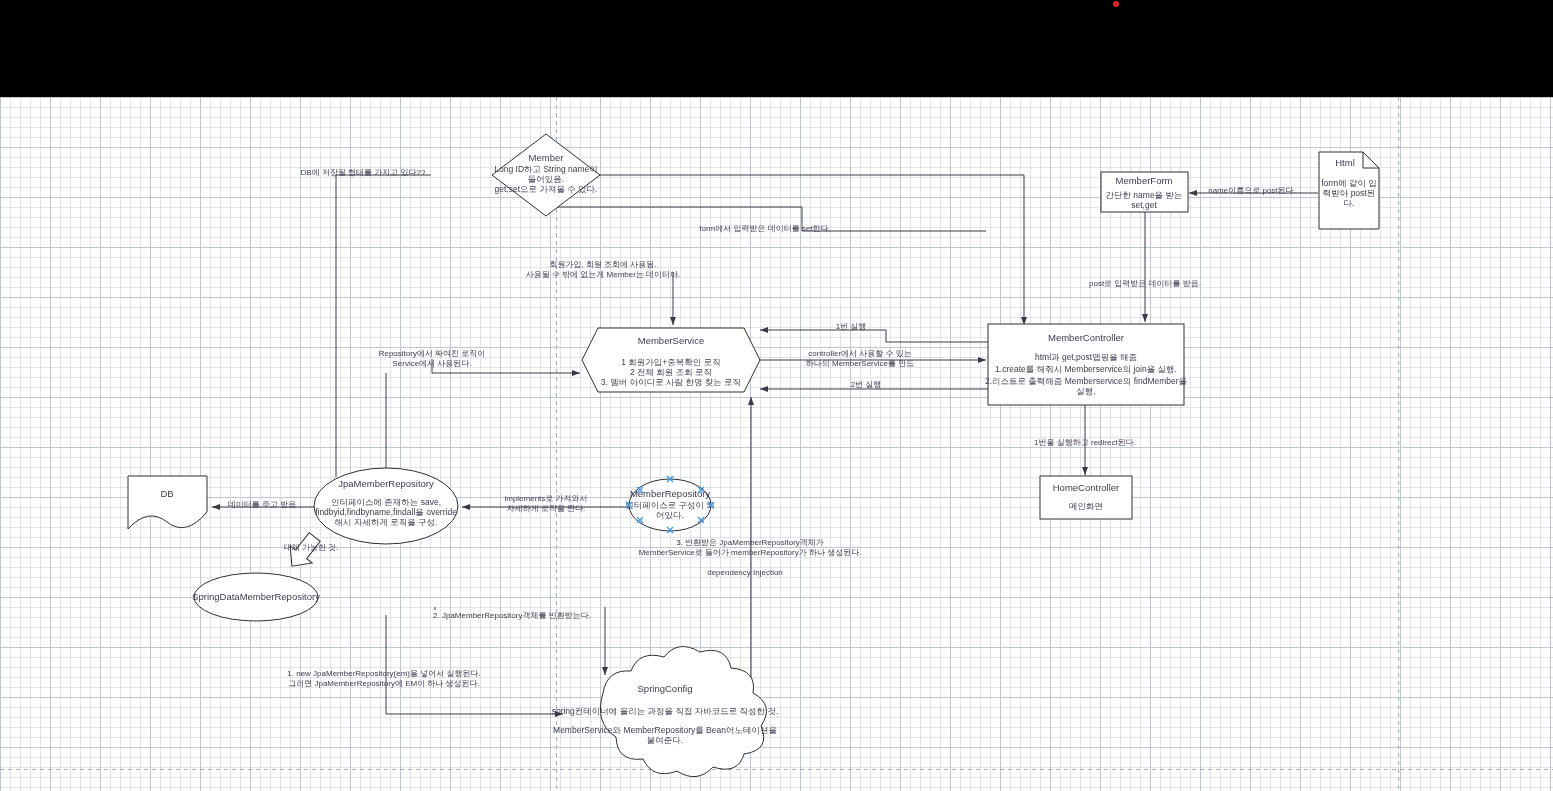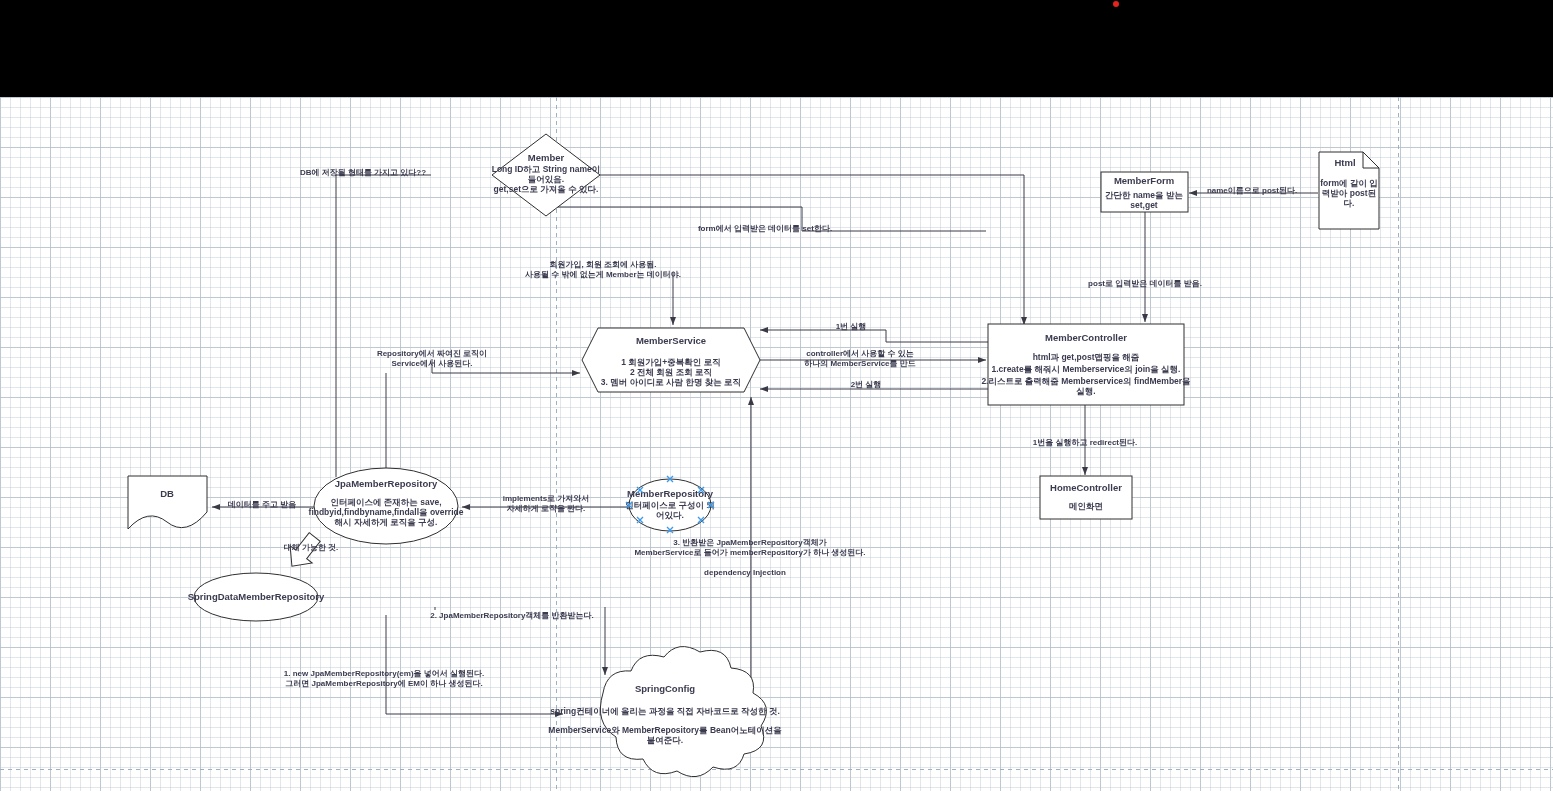--- a/index.html
+++ b/index.html
@@ -1,17 +1,17 @@
 <!DOCTYPE html>
 <html><head>
 <meta charset="utf-8">
 <style>
   html,body{margin:0;padding:0;background:#000;}
   body{width:1553px;height:791px;overflow:hidden;font-family:"Liberation Sans","DejaVu Sans",sans-serif;}
-  #app{position:relative;width:1553px;height:563px;background:#000;font-weight:bold;}
+  #app{position:relative;width:1553px;height:563px;background:#000;}
 
   
   #topbar{position:absolute;left:0;top:0;width:1553px;height:97px;background:#000;}
   #red-dot{position:absolute;left:1113px;top:1px;width:6px;height:6px;border-radius:50%;background:#e8231f;}
 
   
   #canvas{position:absolute;left:0;top:97px;width:1553px;height:694px;background:#ffffff;overflow:hidden;}
   #grid{position:absolute;inset:0;
     background-image:
       linear-gradient(to right, rgba(190,200,210,.45) 1px, transparent 1px),

